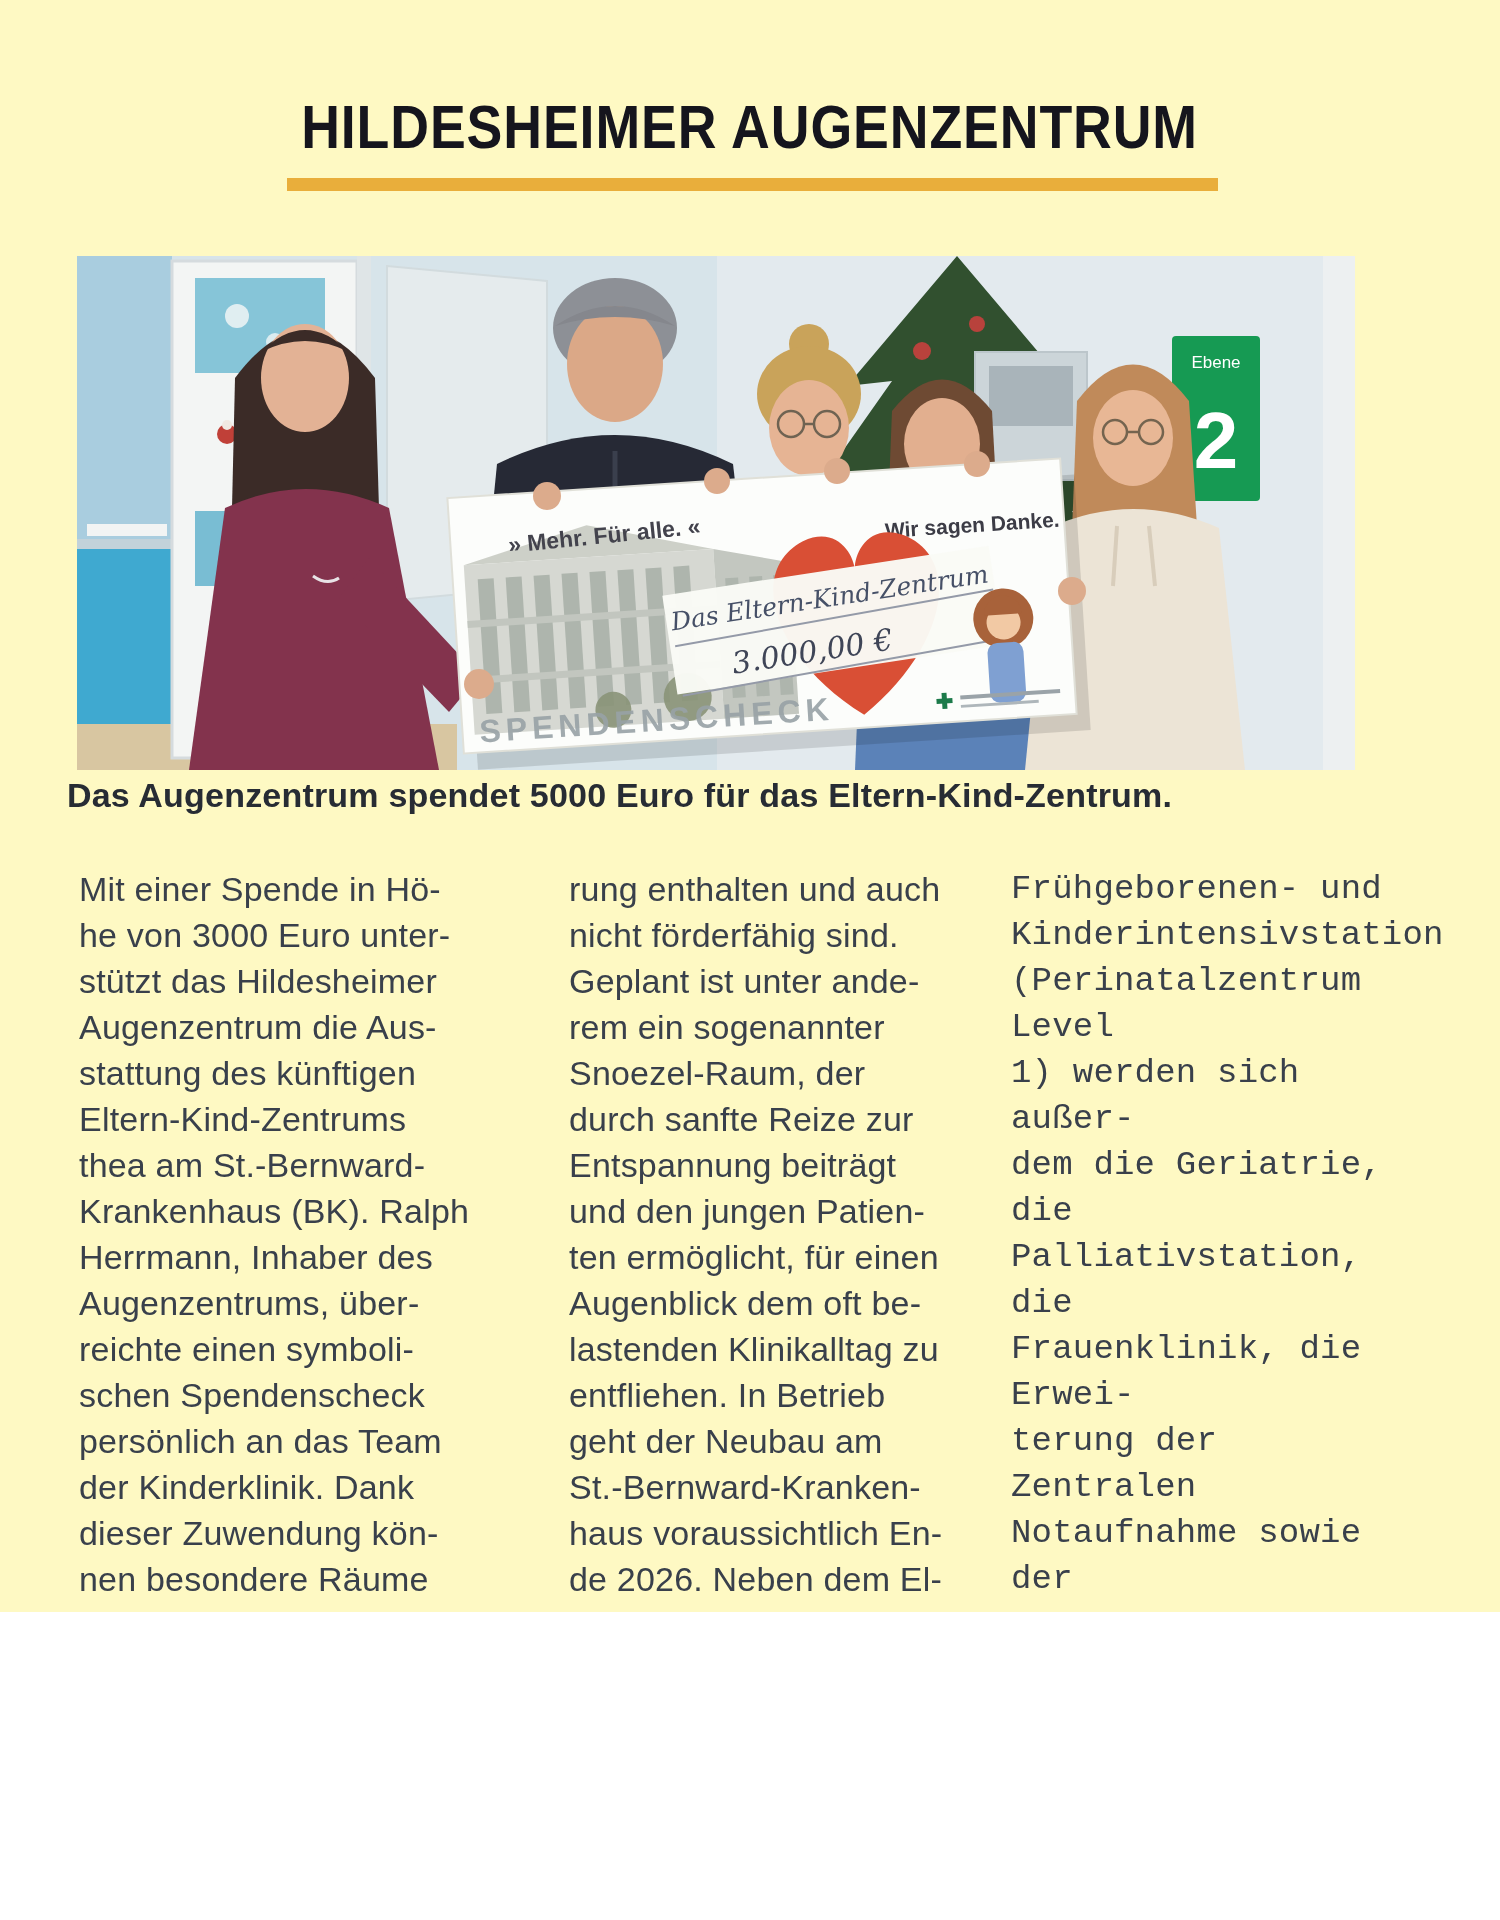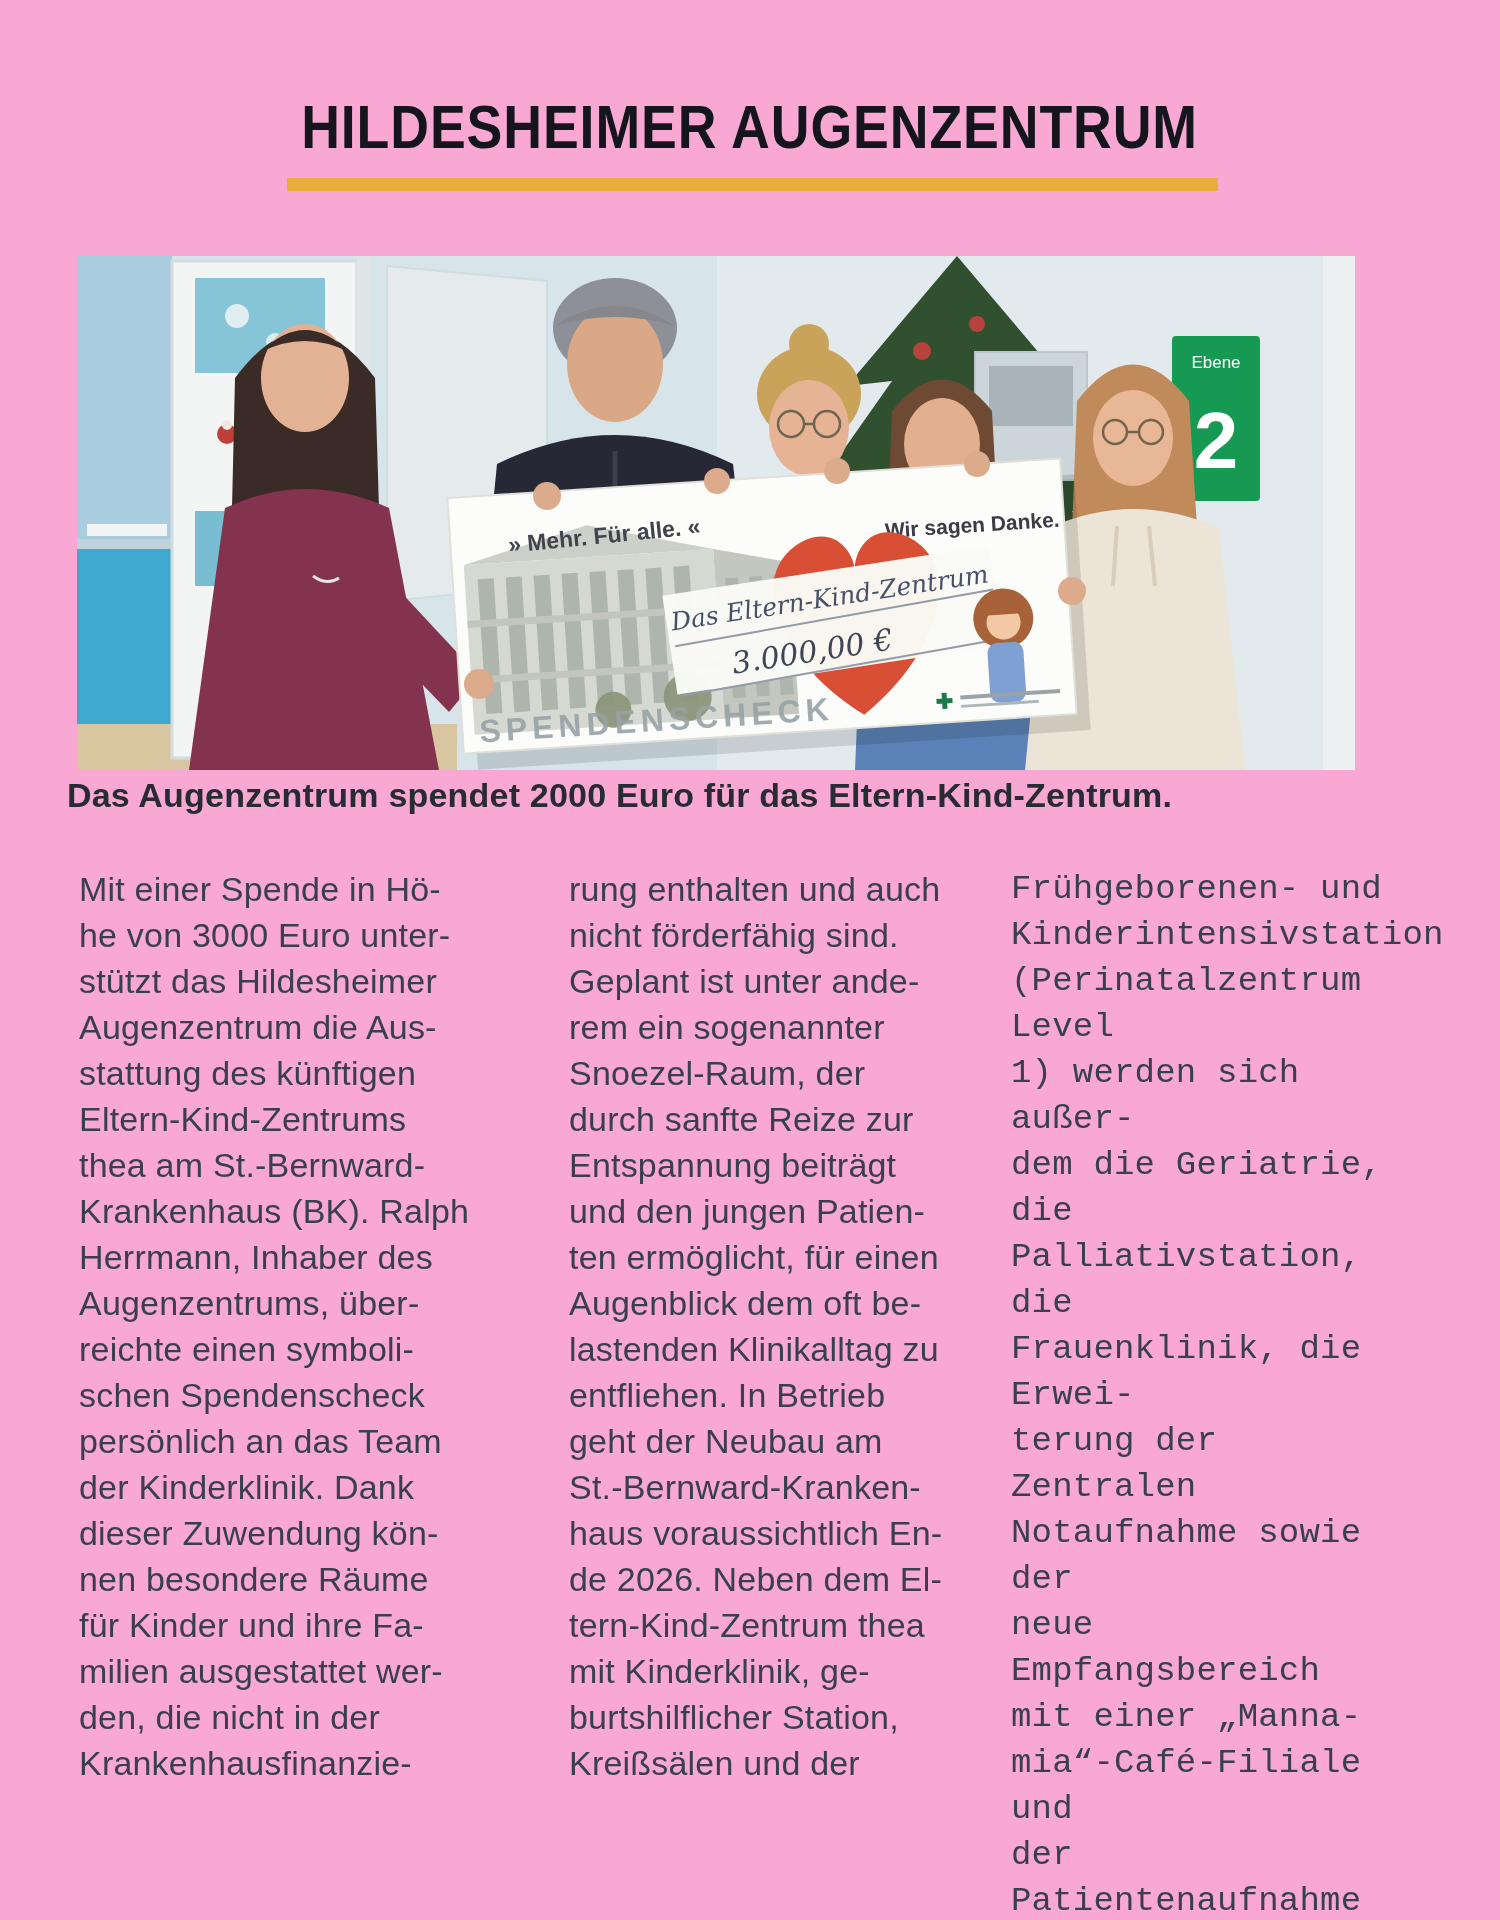--- a/index.html
+++ b/index.html
@@ -1,16 +1,16 @@
 <!DOCTYPE html>
 <html><head>
 <meta charset="utf-8">
 <style>
   html,body{margin:0;padding:0;background:#ffffff;}
-  .page{position:relative;width:1500px;height:1920px;background:#f9a8d4;overflow:hidden;
+  .page{position:relative;width:1500px;height:1612px;background:#fef9c3;overflow:hidden;
         font-family:"Liberation Sans", sans-serif;}
   .headline-wrap{position:absolute;top:92px;left:0;width:1500px;text-align:center;}
   .headline{display:inline-block;font-size:61px;font-weight:800;color:#15151d;
             letter-spacing:1px;transform:scaleX(.88);white-space:nowrap;}
   .accent-bar{position:absolute;left:287px;top:178px;width:931px;height:13px;background:#E9AE3B;}
   .photo{position:absolute;left:67px;top:256px;width:1278px;height:514px;overflow:hidden;background:#d7e4ea;margin-left:10px;}
   .photo svg{display:block;}
   .caption{position:absolute;left:67px;top:776px;width:1300px;font-size:34px;font-weight:600;
            color:#272c34;letter-spacing:.2px;}
   .col{position:absolute;top:866px;width:410px;font-size:34px;line-height:46px;color:#39404b;
@@ -190,21 +190,21 @@
         <circle cx="402" cy="428" r="15"></circle>
         <circle cx="470" cy="240" r="14"></circle>
         <circle cx="640" cy="225" r="13"></circle>
         <circle cx="760" cy="215" r="13"></circle>
         <circle cx="900" cy="208" r="13"></circle>
         <circle cx="995" cy="335" r="14"></circle>
       </g>
     </svg>
   </div>
 
-  <div class="caption">Das Augenzentrum spendet 2000 Euro für das Eltern-Kind-Zentrum.</div>
+  <div class="caption">Das Augenzentrum spendet 5000 Euro für das Eltern-Kind-Zentrum.</div>
 
   <div class="col col-1">Mit einer Spende in Hö-
 he von 3000 Euro unter-
 stützt das Hildesheimer
 Augenzentrum die Aus-
 stattung des künftigen
 Eltern-Kind-Zentrums
 thea am St.-Bernward-
 Krankenhaus (BK). Ralph
 Herrmann, Inhaber des

